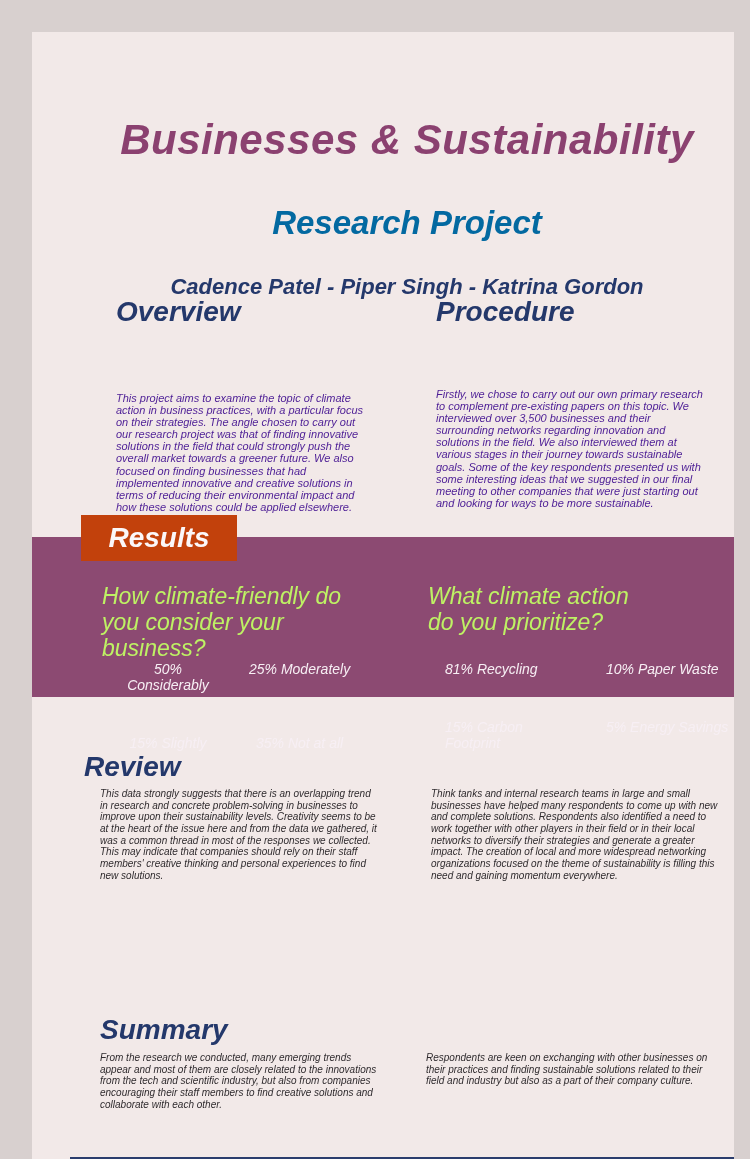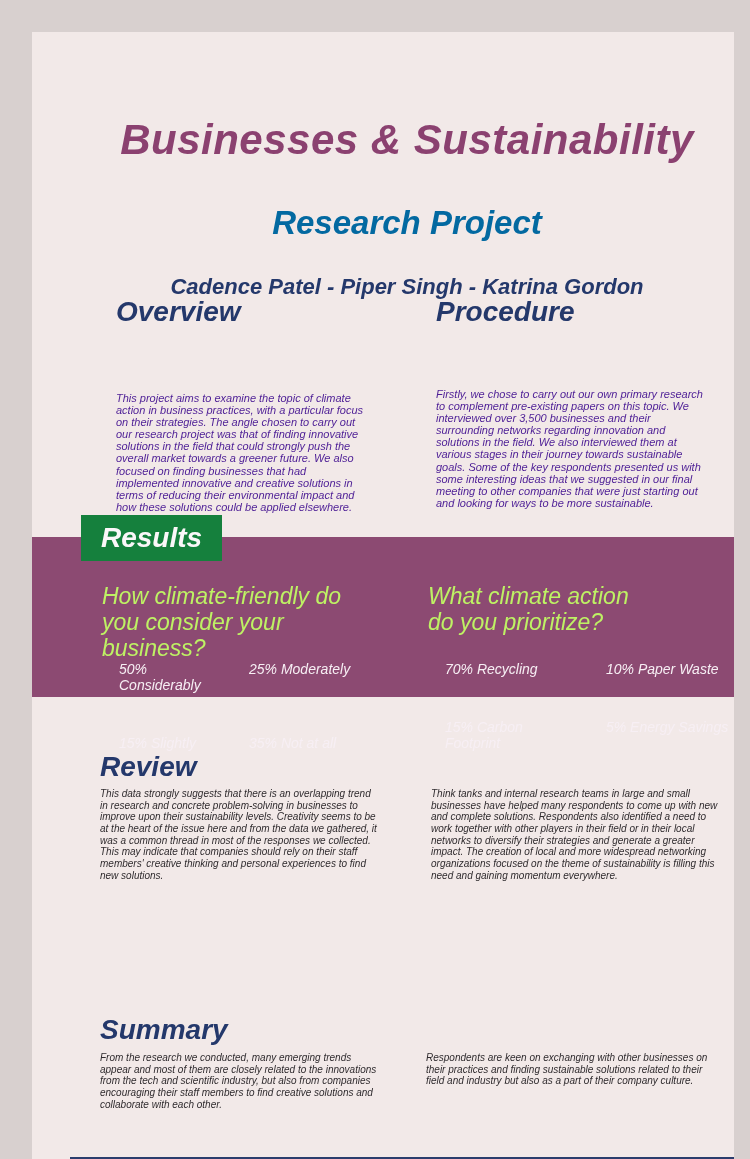--- a/index.html
+++ b/index.html
@@ -43,42 +43,42 @@
   }
   .procedure .body-sm { margin-top:28px; }
   
   .results-band {
     position:absolute; left:0; top:505px;
     width:750px; height:160px;
     background:#8c4a72;
   }
   .results-label {
     position:absolute; left:49px; top:-22px;
-    width:141px; height:46px;
-    background:#15803d; color:#fbf7f9;
+    width:156px; height:46px;
+    background:#c2410c; color:#fbf7f9;
     font-size:28px; font-weight:700;
     display:flex; align-items:center; justify-content:center;
   }
   .question {
     position:absolute; top:30px;
     font-size:23px; font-weight:400;
     line-height:1.13;
     color:#bef264;
   }
   .q1 { left:54px;  width:305px; }
   .q2 { left:380px; width:255px; }
   .stats {
     position:absolute; top:92px;
     display:grid; row-gap:10px;
     font-size:14px; color:#f7eff4;
   }
-  .stats-1 { left:55px;  grid-template-columns:130px auto; }
+  .stats-1 { left:55px;  grid-template-columns:130px auto;text-align:center; }
   .stats-2 { left:381px; grid-template-columns:161px auto; }
   
-  .review-heading  { position:absolute; left:52px; top:703px;text-align:center; }
+  .review-heading  { position:absolute; left:36px; top:703px;text-align:center; }
   .review-left  { position:absolute; left:52px;  top:740px; width:312px; }
   .review-right { position:absolute; left:383px; top:740px; width:320px; }
   .body-lg { font-size:10px; line-height:1.17; color:#2f2b2e; }
   
   .summary-heading { position:absolute; left:52px; top:966px; }
   .summary-left  { position:absolute; left:52px;  top:1004px; width:316px; }
   .summary-right { position:absolute; left:378px; top:1004px; width:320px; }
   
   .footer-bar {
     position:absolute; left:38px; bottom:2px;
@@ -113,21 +113,21 @@
     <div class="question q1">How climate-friendly do you consider your business?</div>
     <div class="stats stats-1">
       <span>50% Considerably</span>
       <span>25% Moderately</span>
       <span>15% Slightly</span>
       <span>35% Not at all</span>
     </div>
 
     <div class="question q2">What climate action do you prioritize?</div>
     <div class="stats stats-2">
-      <span>70% Recycling</span>
+      <span>81% Recycling</span>
       <span>10% Paper Waste</span>
       <span>15% Carbon Footprint</span>
       <span>5% Energy Savings</span>
     </div>
   </section>
 
   <div class="h2 review-heading">Review</div>
   <p class="body-lg review-left">This data strongly suggests that there is an overlapping trend in research and concrete problem-solving in businesses to improve upon their sustainability levels. Creativity seems to be at the heart of the issue here and from the data we gathered, it was a common thread in most of the responses we collected. This may indicate that companies should rely on their staff members' creative thinking and personal experiences to find new solutions.</p>
   <p class="body-lg review-right">Think tanks and internal research teams in large and small businesses have helped many respondents to come up with new and complete solutions. Respondents also identified a need to work together with other players in their field or in their local networks to diversify their strategies and generate a greater impact. The creation of local and more widespread networking organizations focused on the theme of sustainability is filling this need and gaining momentum everywhere.</p>
 

